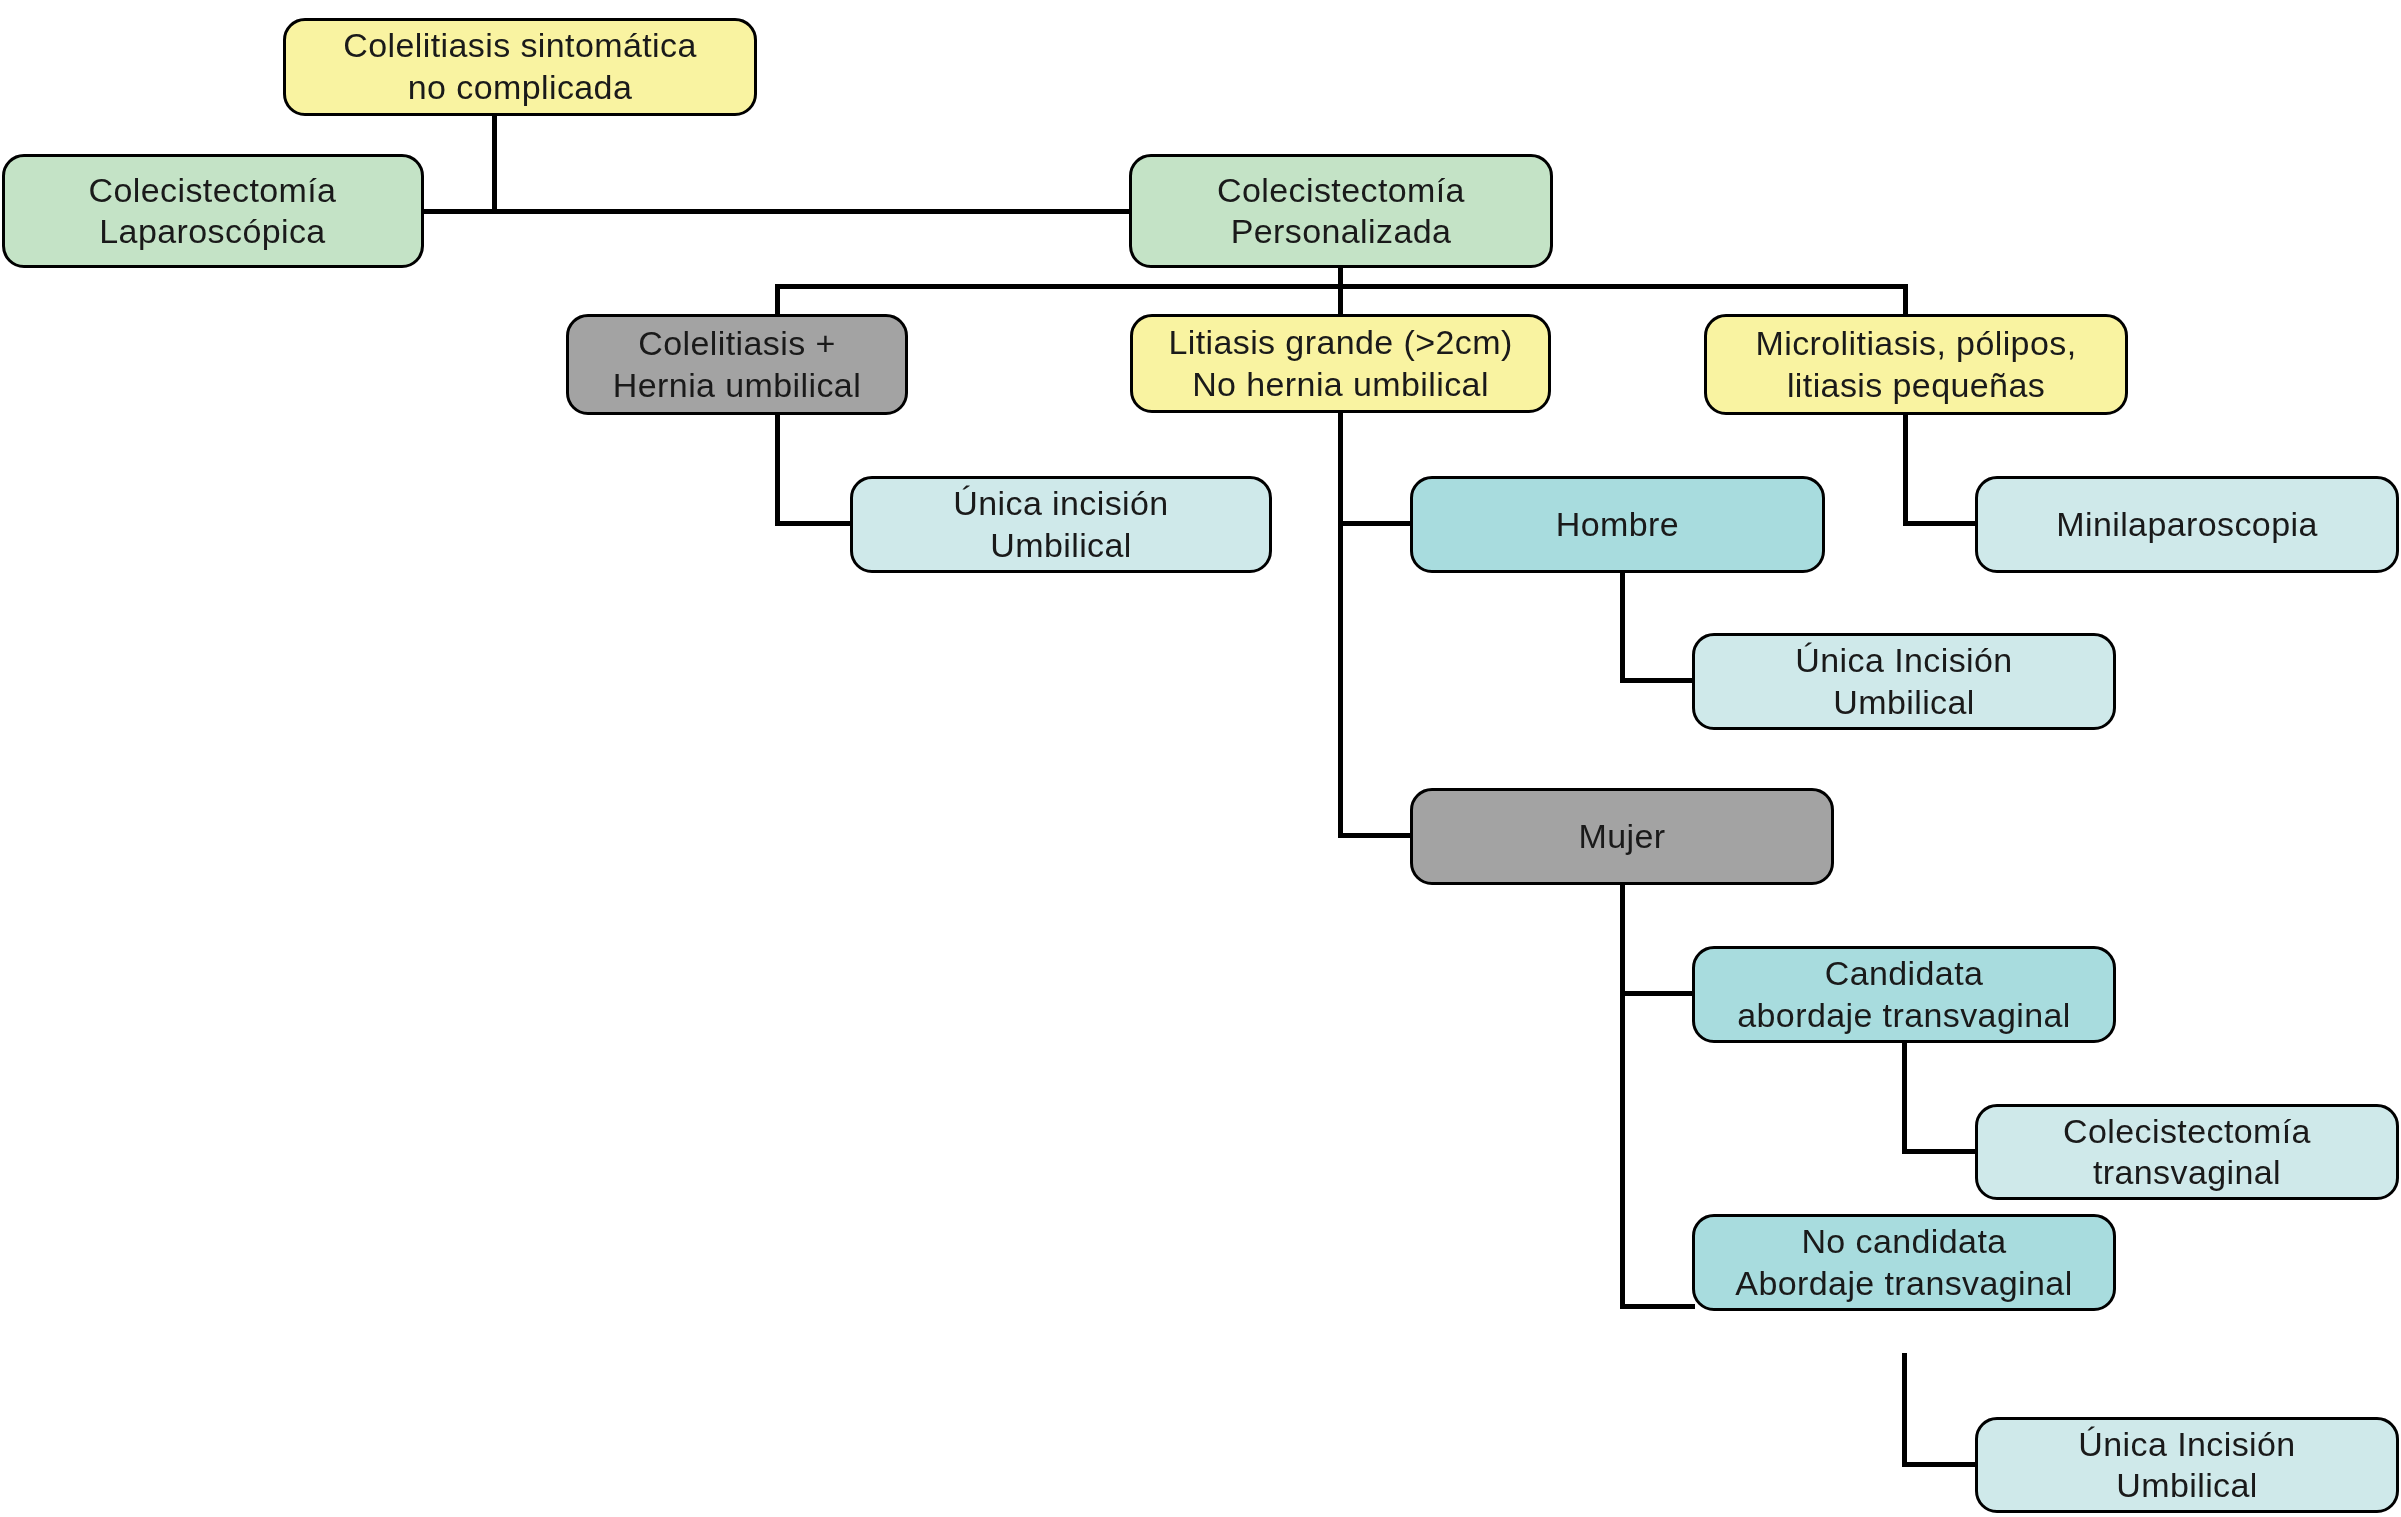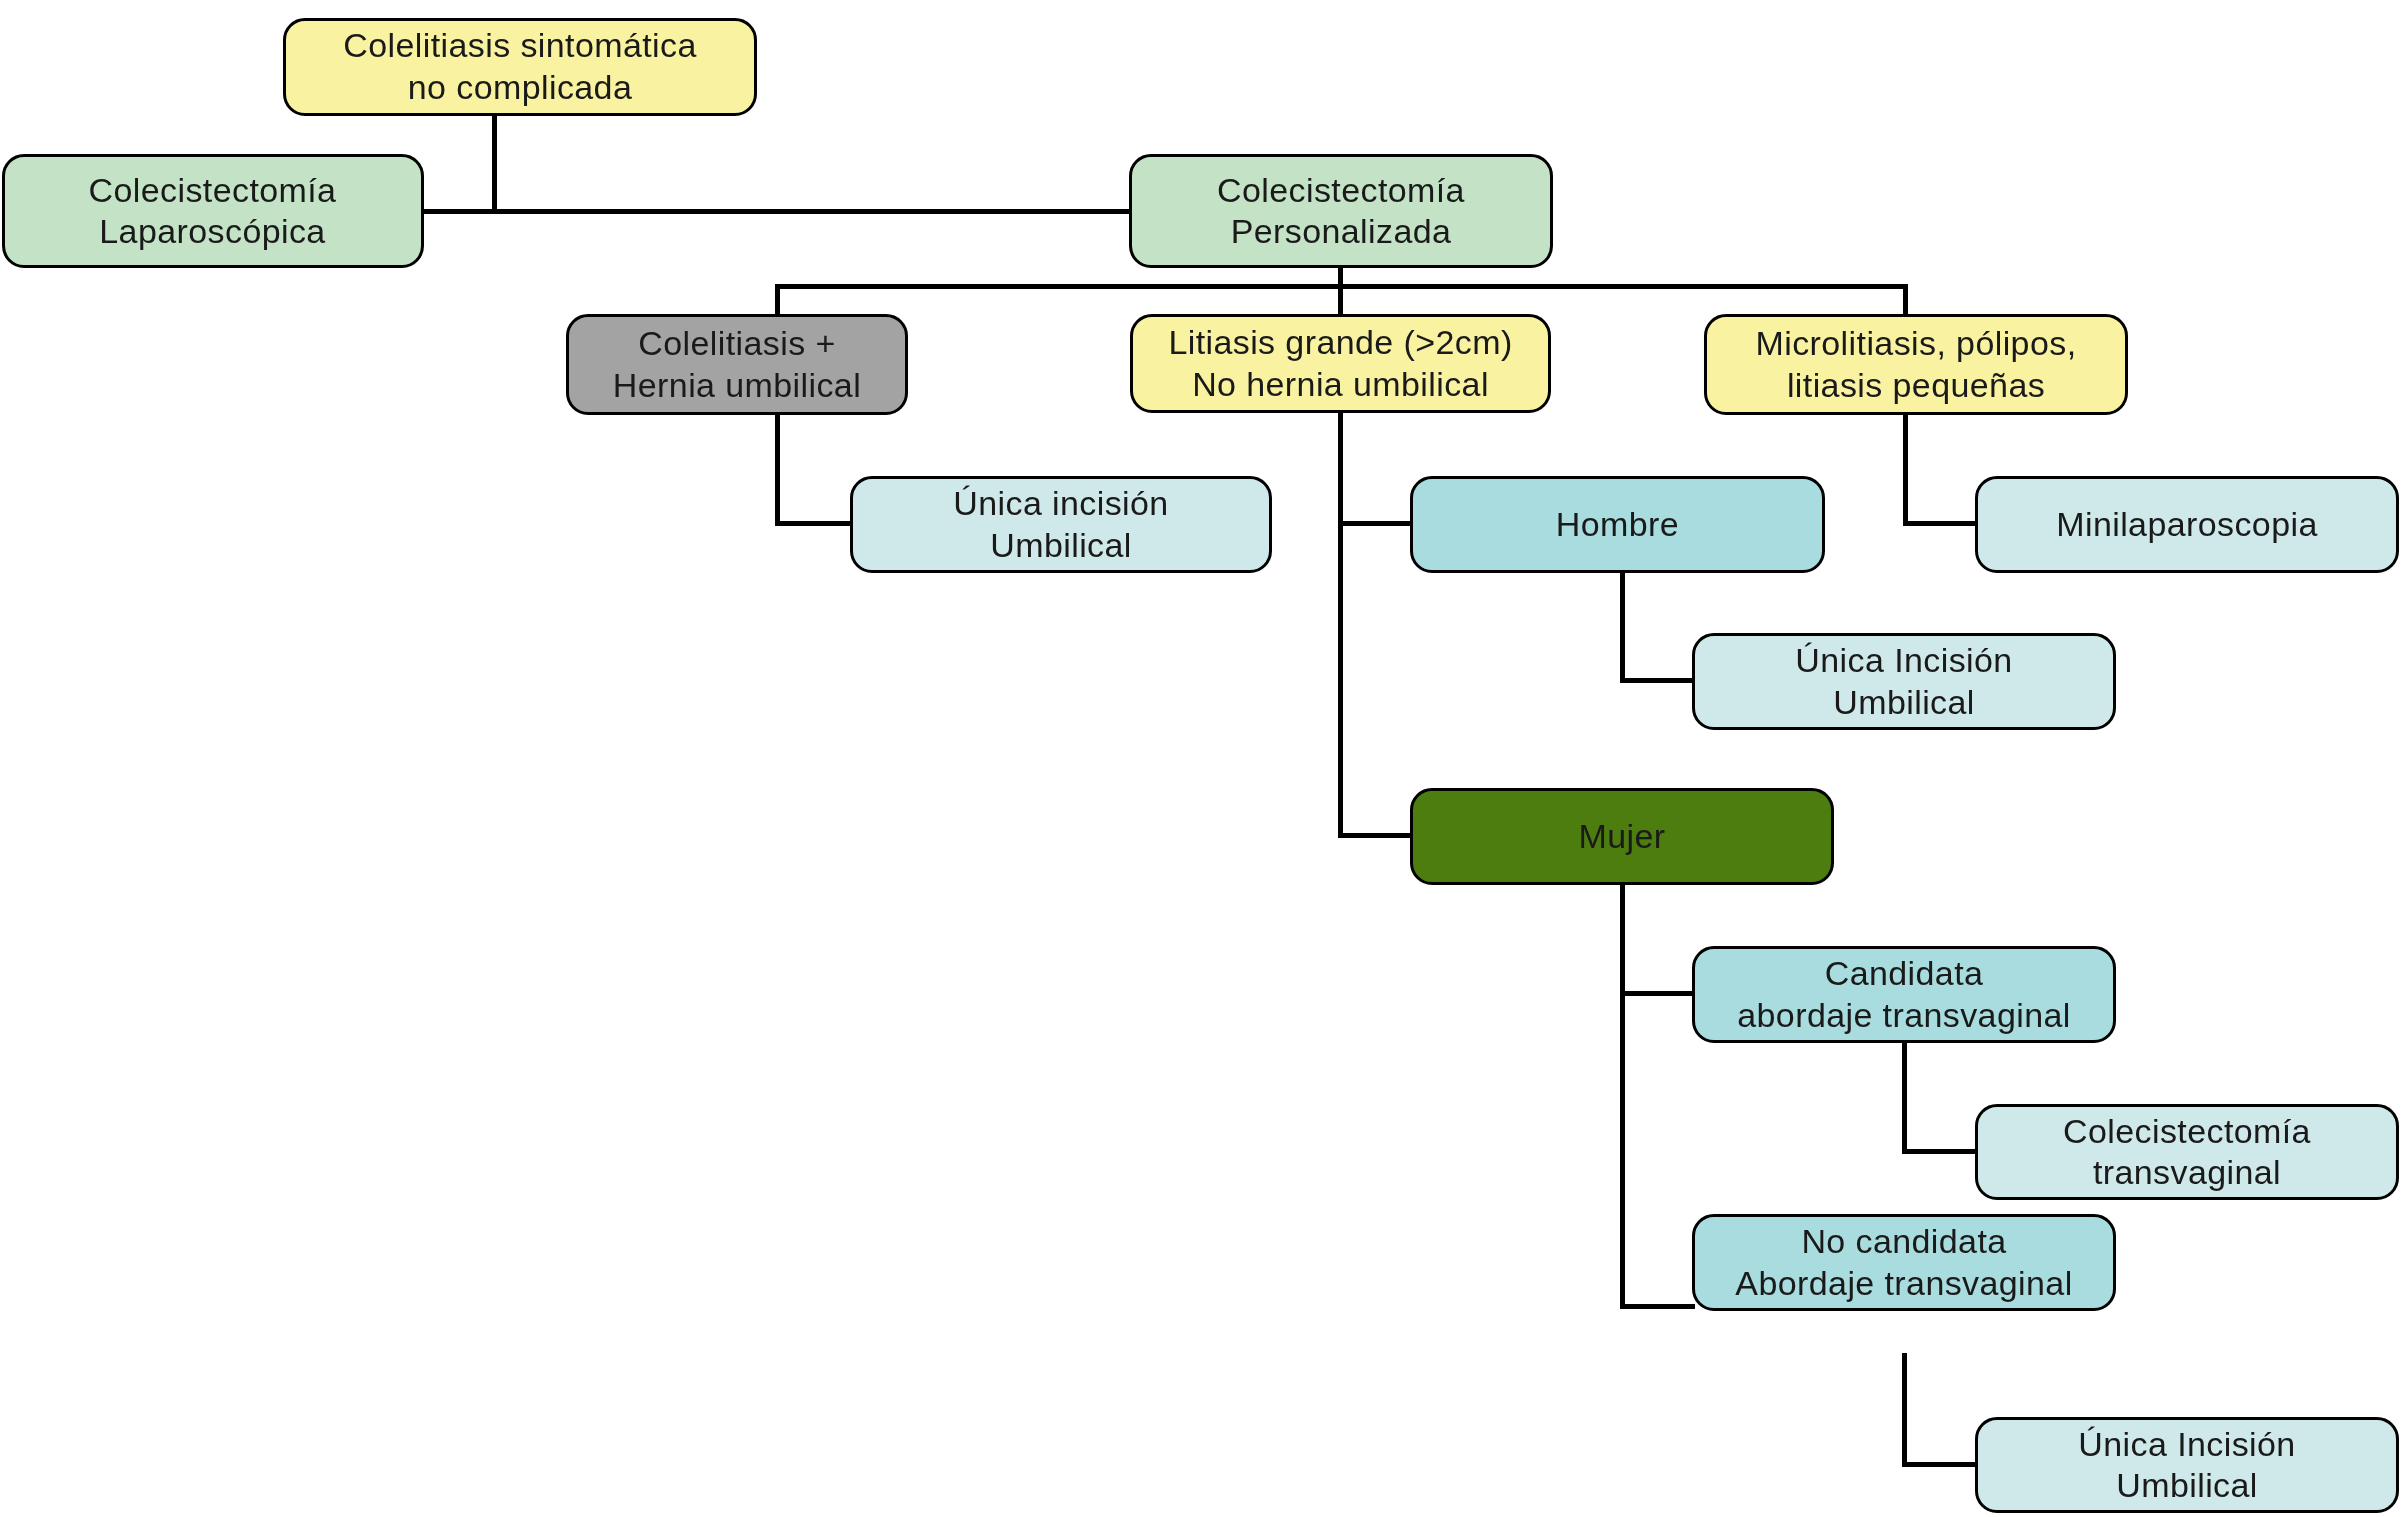--- a/index.html
+++ b/index.html
@@ -87,21 +87,21 @@
   <div class="node" style="left: 850px; top: 476px; width: 422px; height: 97px; background-color: rgb(207, 233, 234);">Única incisión
 Umbilical</div>
 
   <div class="node" style="left: 1410px; top: 476px; width: 415px; height: 97px; background-color: rgb(168, 220, 222);">Hombre</div>
 
   <div class="node" style="left: 1975px; top: 476px; width: 424px; height: 97px; background-color: rgb(207, 233, 234);">Minilaparoscopia</div>
 
   <div class="node" style="left: 1692px; top: 633px; width: 424px; height: 97px; background-color: rgb(207, 233, 234);">Única Incisión
 Umbilical</div>
 
-  <div class="node" style="left: 1410px; top: 788px; width: 424px; height: 97px; background-color: #4d7c0f;">Mujer</div>
+  <div class="node" style="left: 1410px; top: 788px; width: 424px; height: 97px; background-color: #a3a3a3;">Mujer</div>
 
   <div class="node" style="left: 1692px; top: 946px; width: 424px; height: 97px; background-color: rgb(168, 220, 222);">Candidata
 abordaje transvaginal</div>
 
   <div class="node" style="left: 1975px; top: 1104px; width: 424px; height: 96px; background-color: rgb(207, 233, 234);">Colecistectomía
 transvaginal</div>
 
   <div class="node" style="left: 1692px; top: 1214px; width: 424px; height: 97px; background-color: rgb(168, 220, 222); border-radius: 22px;">No candidata
 Abordaje transvaginal</div>
 

